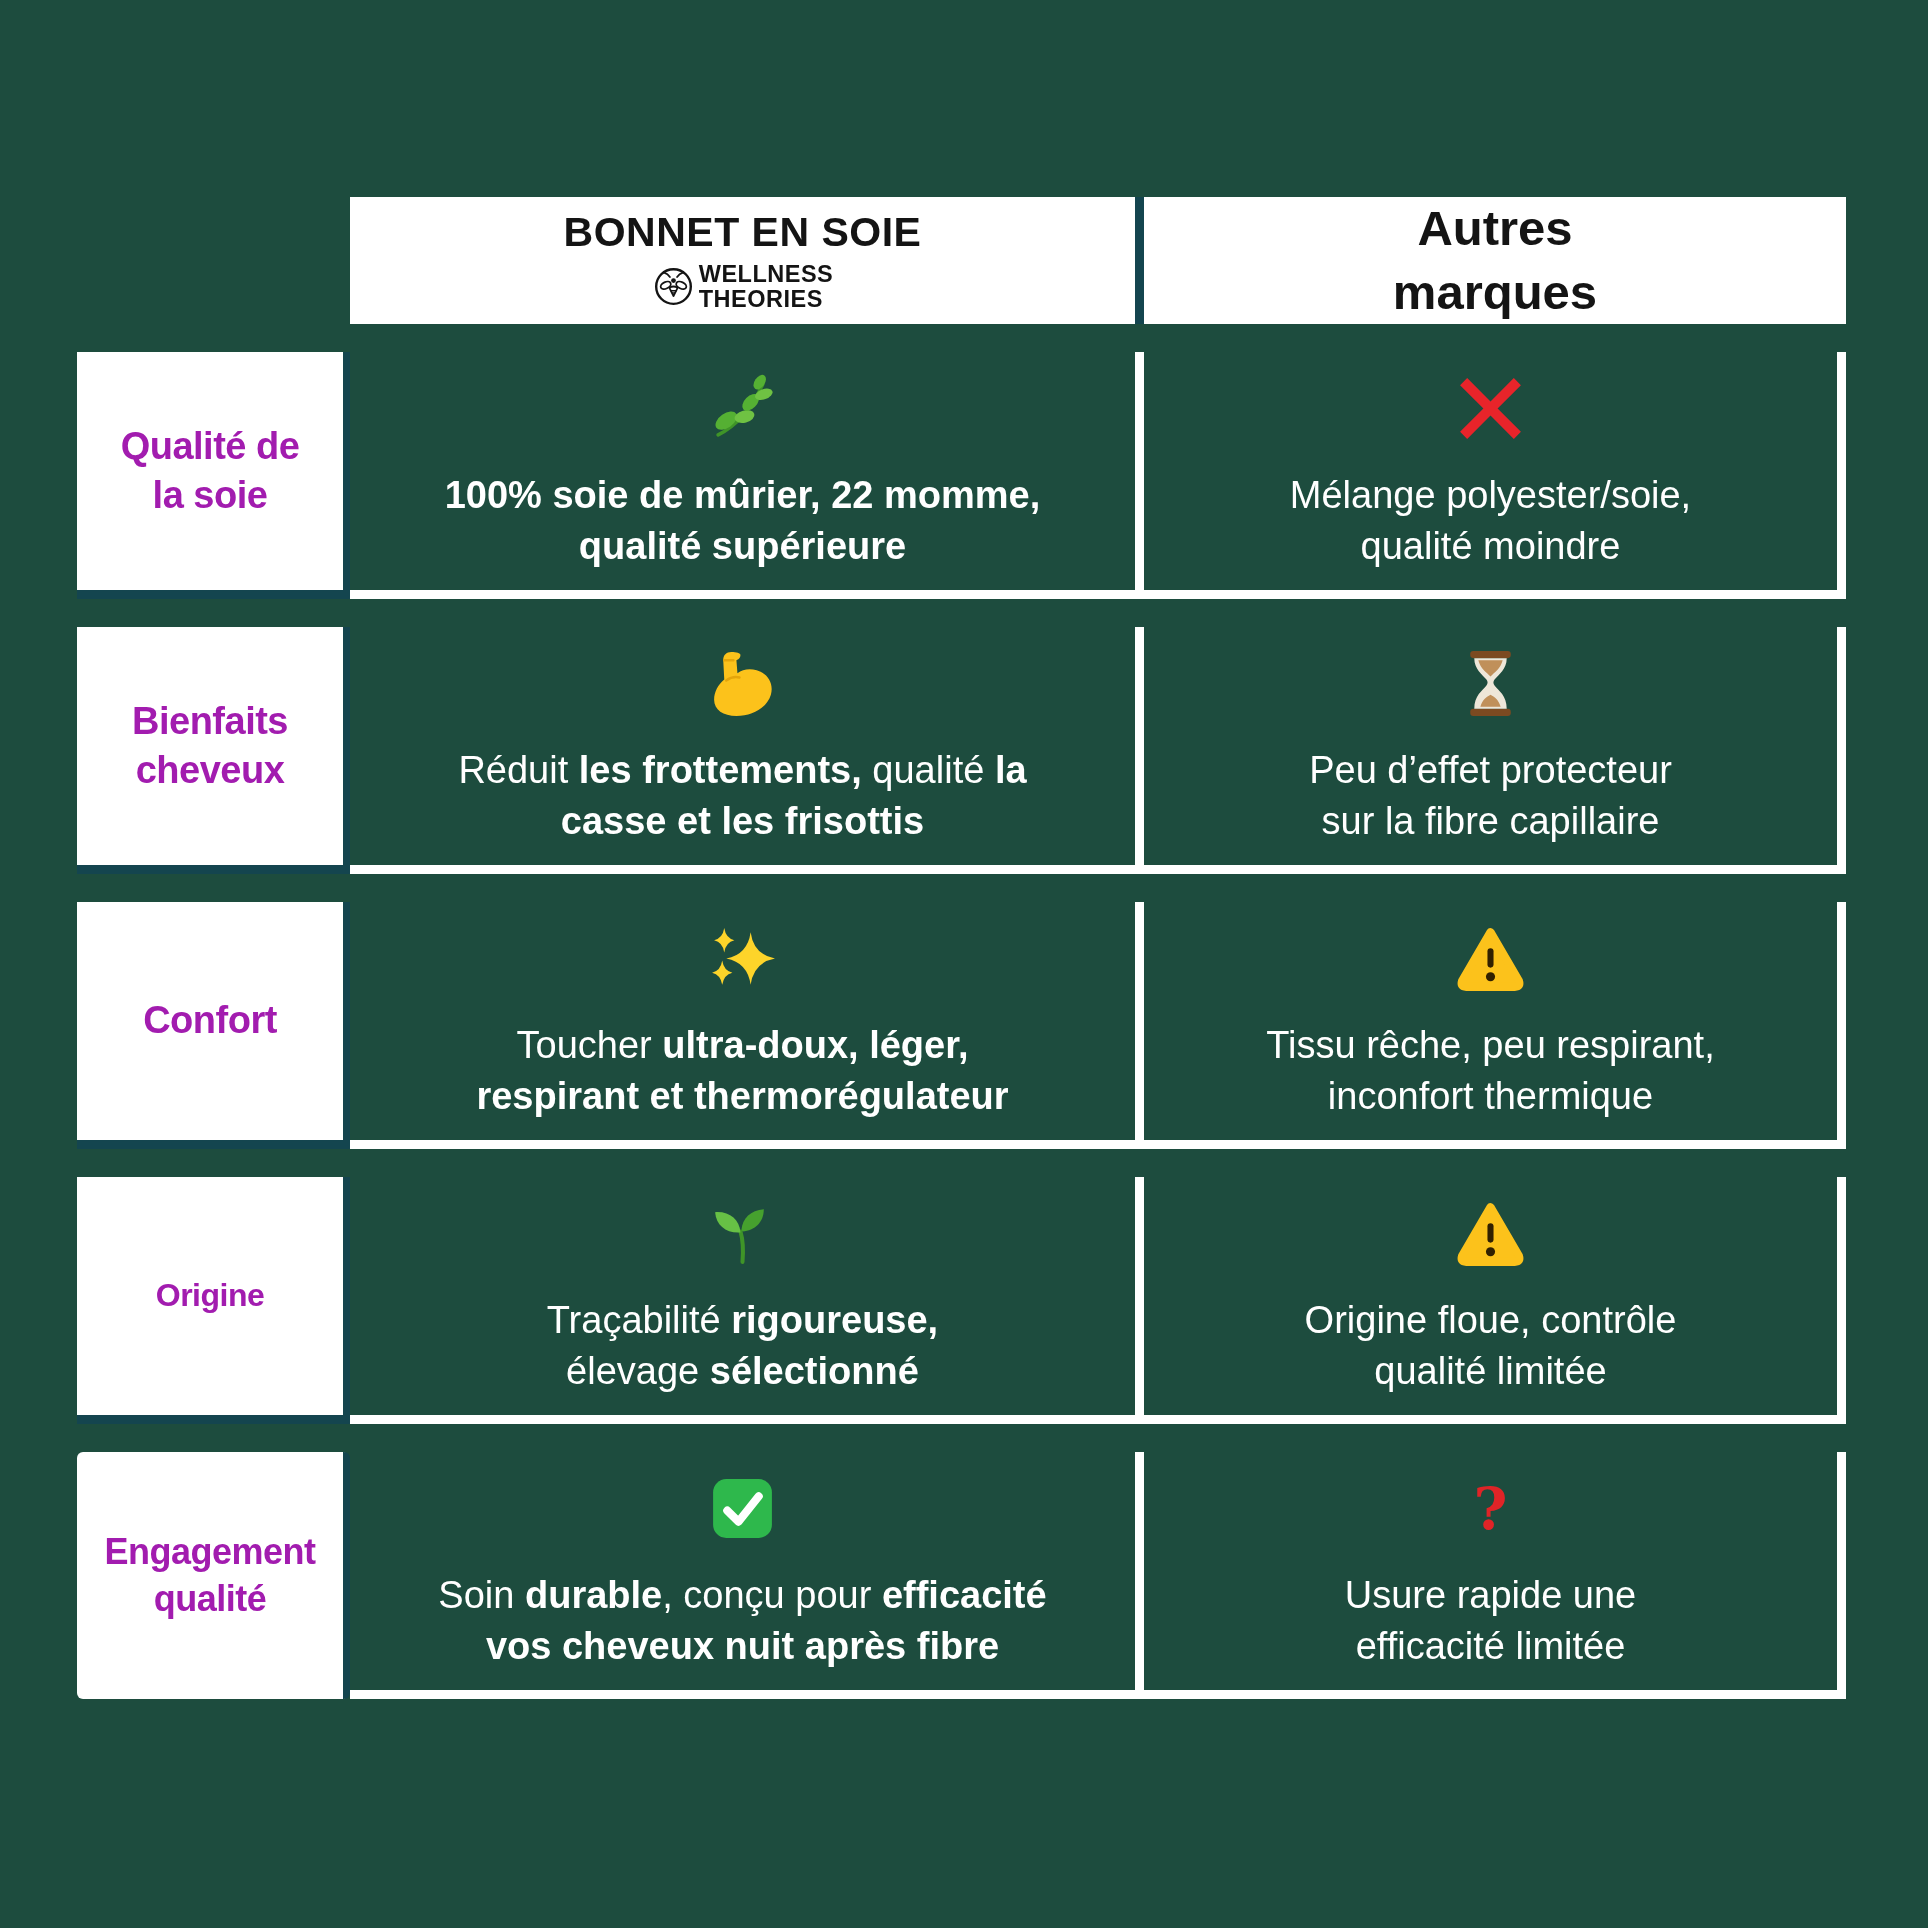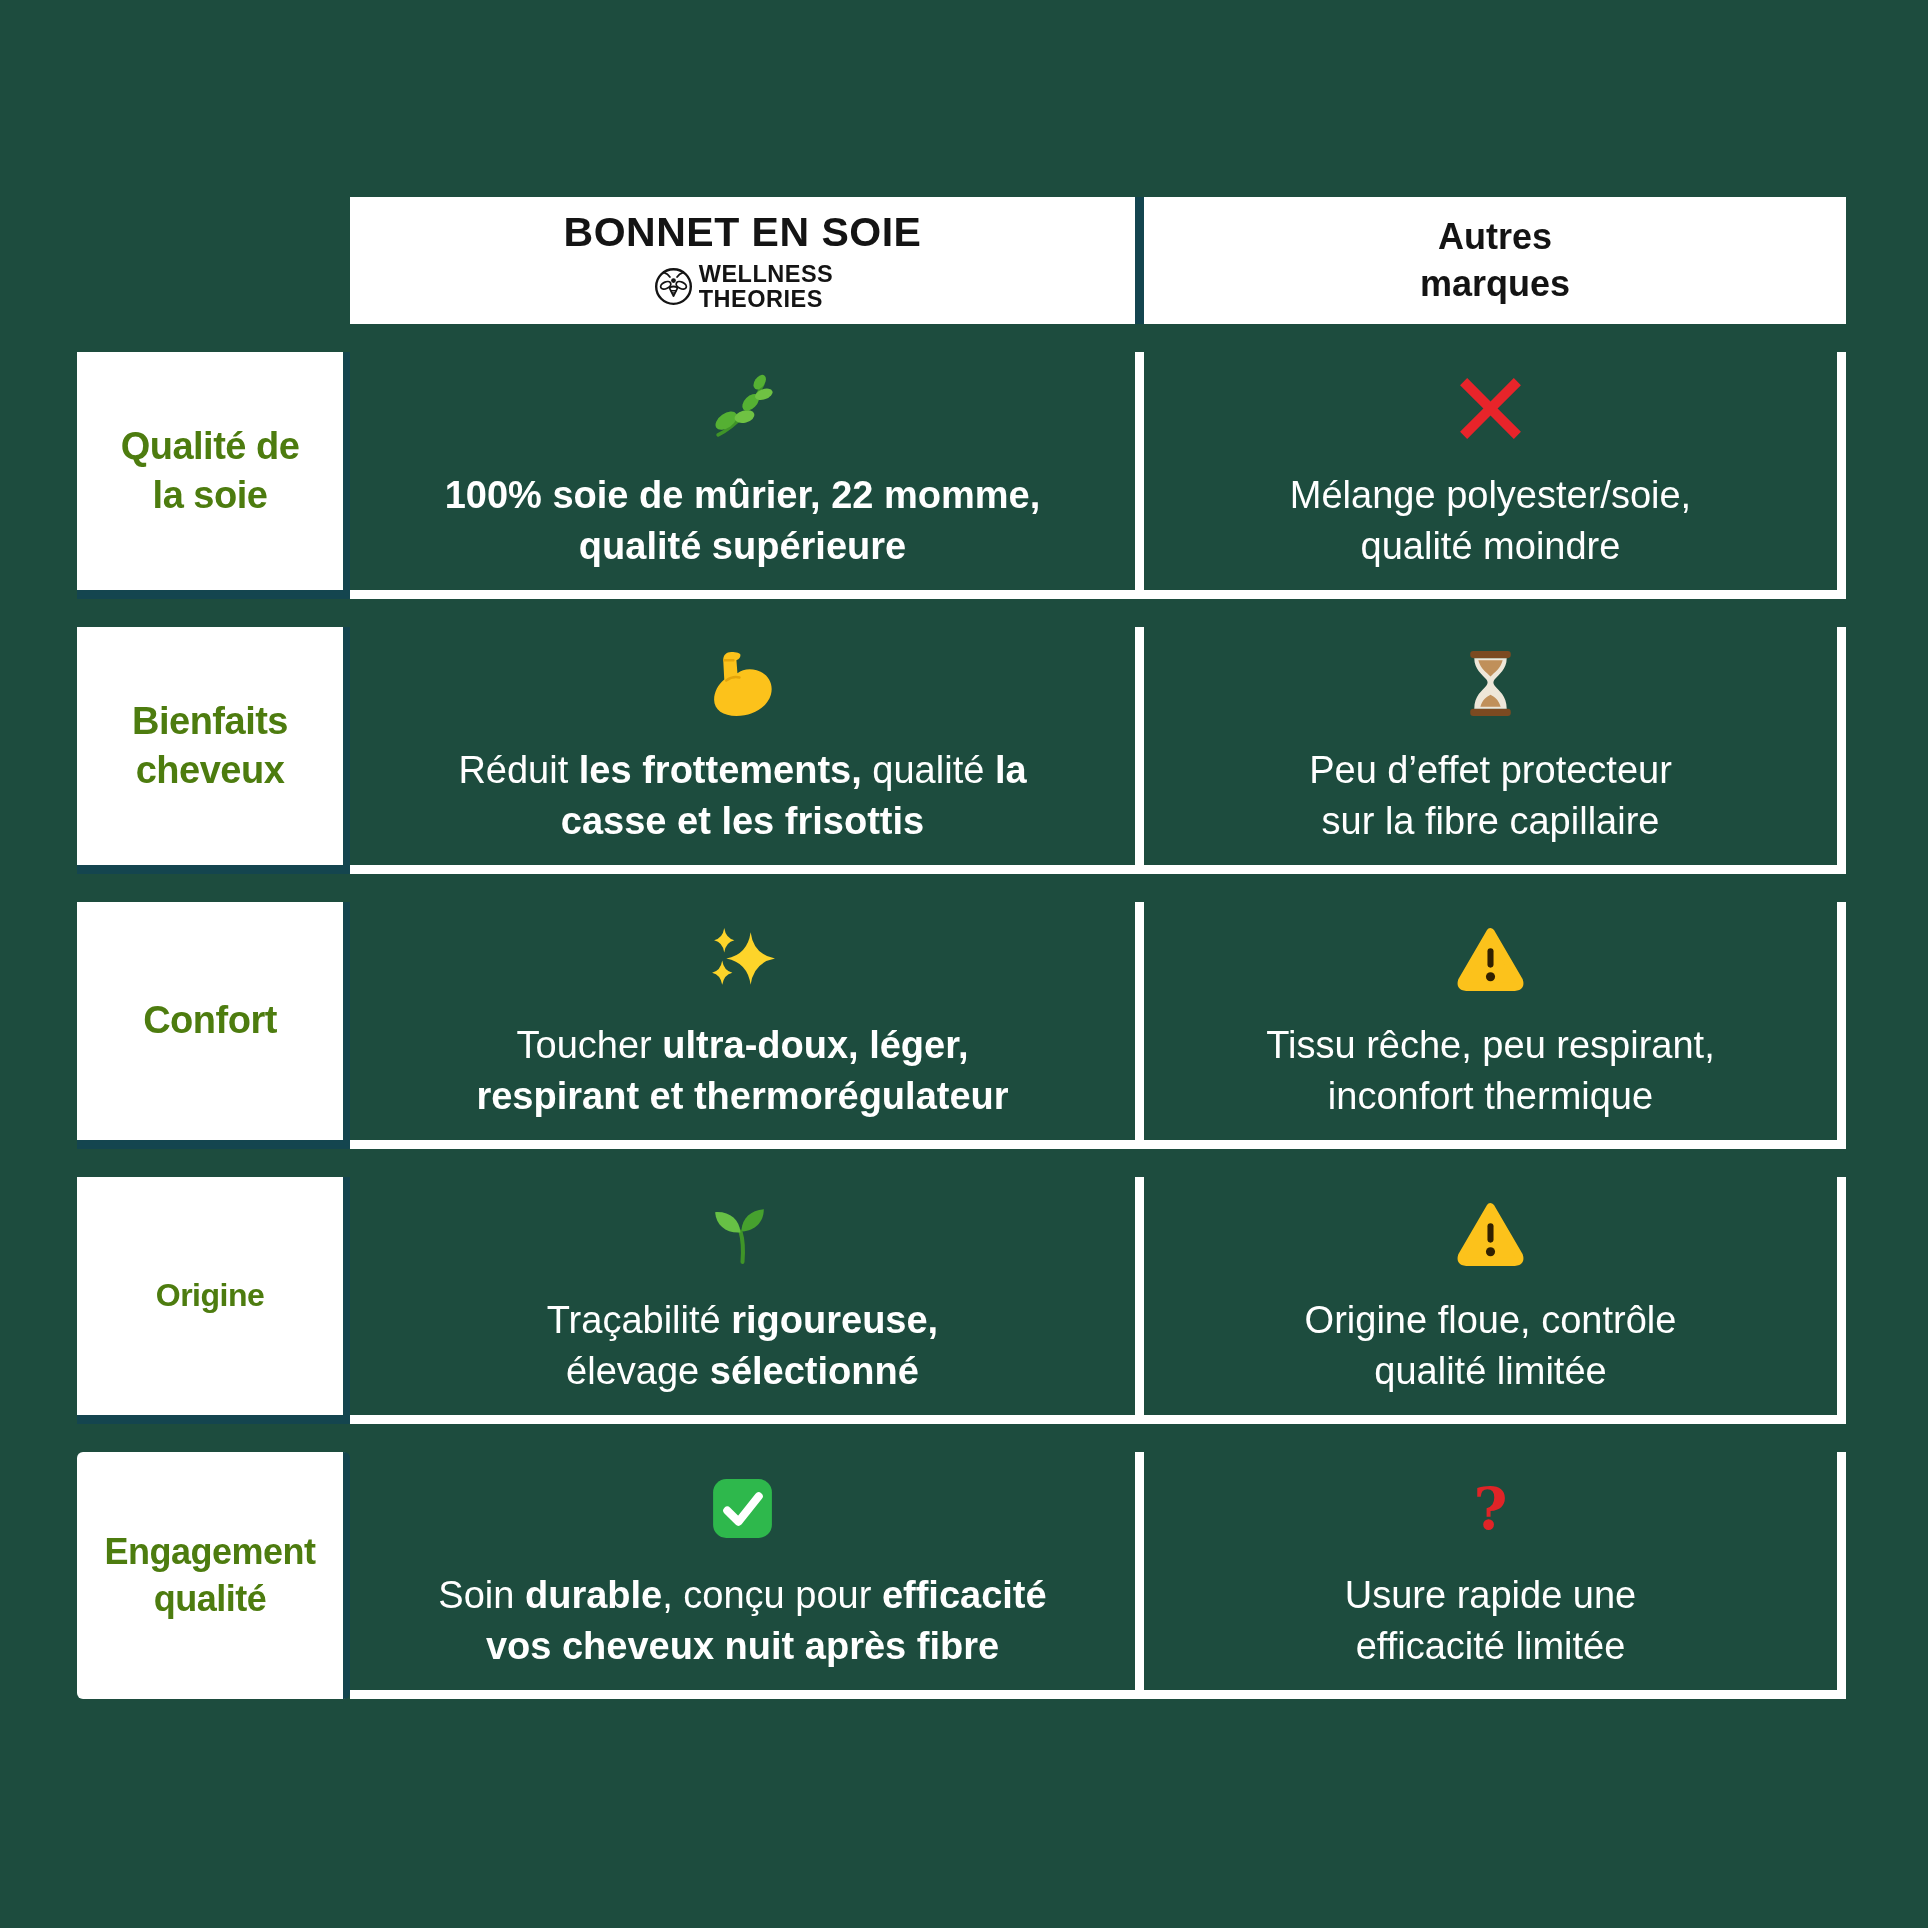--- a/index.html
+++ b/index.html
@@ -19,30 +19,30 @@
   }
   .tbl > div{box-sizing:border-box;margin-top:28px;}
   .corner{background:transparent;}
   
   .hd{background:#ffffff;display:flex;flex-direction:column;align-items:center;justify-content:center;}
   .hd-p{border-right:9.4px solid #14454f;}
   .hd-title{font-size:41px;font-weight:800;color:#141414;letter-spacing:0.5px;line-height:1.1;}
   .brandrow{display:flex;align-items:center;gap:4px;margin-top:7.5px;}
   .brandrow svg{width:43px;height:43px;}
   .brandname{font-size:23.5px;font-weight:800;color:#141414;text-align:left;line-height:1.05;letter-spacing:0.5px;}
-  .hd-o-title{font-size:36px;font-weight:800;color:#141414;text-align:center;line-height:1.3;white-space:pre-line;}
+  .hd-o-title{font-size:49px;font-weight:800;color:#141414;text-align:center;line-height:1.3;white-space:pre-line;}
   
   .lblc{
     background:#ffffff;
     border-right:7.5px solid #14454f;
     border-bottom:9.4px solid #14454f;
     display:flex;align-items:center;justify-content:center;
   }
   .lblc.last{border-bottom:none;border-radius:6px;}
-  .lbl{font-size:38px;font-weight:800;color:#4d7c0f;text-align:center;line-height:1.3;white-space:pre-line;letter-spacing:-0.5px;}
+  .lbl{font-size:38px;font-weight:800;color:#a21caf;text-align:center;line-height:1.3;white-space:pre-line;letter-spacing:-0.5px;}
   .r4 .lbl{font-size:32px;}
   .r5 .lbl{font-size:36px;}
   
   .pc,.oc{
     background:#1d4c3e;
     border-bottom:9.4px solid #ffffff;
     display:flex;flex-direction:column;align-items:center;justify-content:center;
     gap:24px;padding:0 28px;text-align:center;
   }
   .pc{border-right:9.4px solid #ffffff;}

